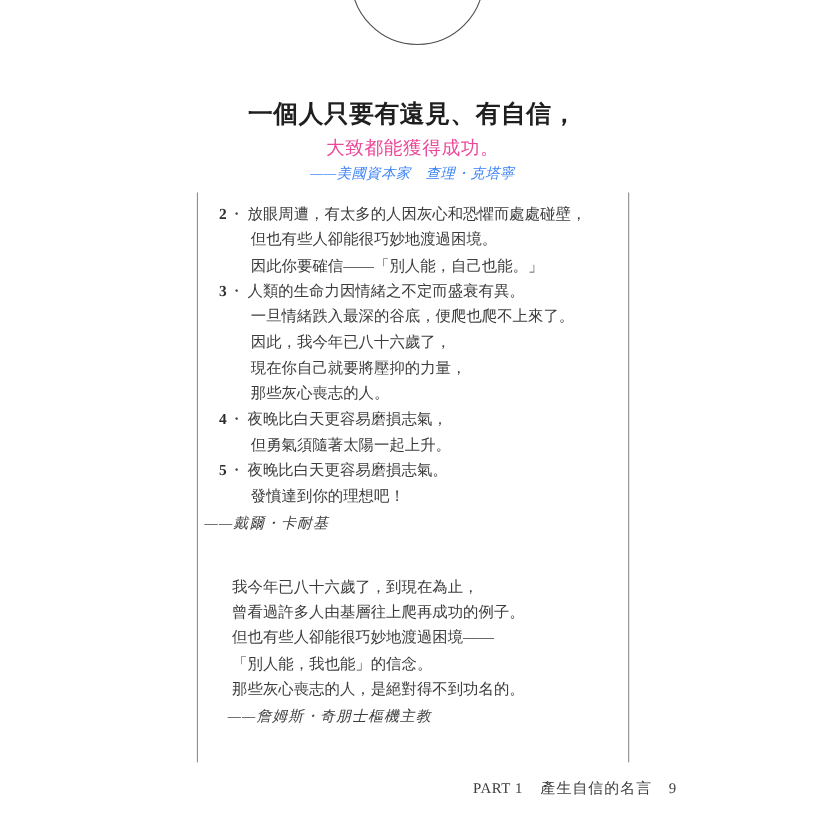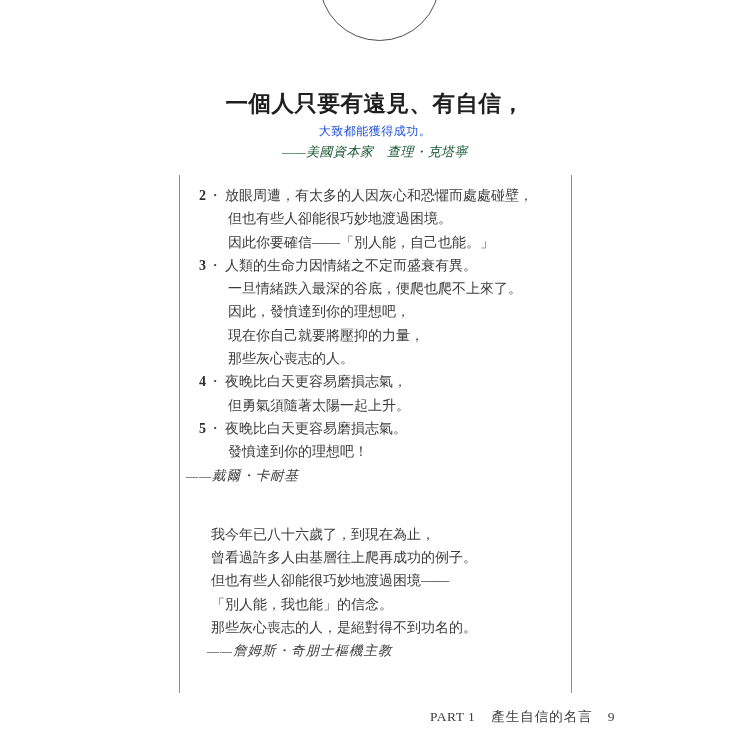--- a/index.html
+++ b/index.html
@@ -39,30 +39,30 @@
   .quote-title {
     margin: 0;
     font-size: 22.5px;
     font-weight: bold;
     letter-spacing: 0.5px;
     color: #1f1f1f;
     line-height: 1.25;
   }
   .quote-subtitle {
     margin-top: 5px;
-    font-size: 12px;
+    font-size: 17px;
     letter-spacing: 0.5px;
-    color: #1d4ed8;
+    color: #ec4899;
   }
   .quote-attribution {
     margin-top: 3px;
     font-size: 13px;
     font-style: italic;
     letter-spacing: 0.5px;
-    color: #14532d;
+    color: #3b82f6;
   }
 
   
   .rule {
     position: absolute;
     top: 175px;
     width: 1px;
     height: 518px;
     background: #8d8d8d;
   }
@@ -135,21 +135,21 @@
     <div class="bline">
       <span class="num">2</span><span class="dot">・</span><span>放眼周遭，有太多的人因灰心和恐懼而處處碰壁，</span>
     </div>
     <div class="bline cont">但也有些人卻能很巧妙地渡過困境。</div>
     <div class="bline cont">因此你要確信——「別人能，自己也能。」</div>
 
     <div class="bline">
       <span class="num">3</span><span class="dot">・</span><span>人類的生命力因情緒之不定而盛衰有異。</span>
     </div>
     <div class="bline cont">一旦情緒跌入最深的谷底，便爬也爬不上來了。</div>
-    <div class="bline cont">因此，發憤達到你的理想吧，</div>
+    <div class="bline cont">因此，我今年已八十六歲了，</div>
     <div class="bline cont">現在你自己就要將壓抑的力量，</div>
     <div class="bline cont">那些灰心喪志的人。</div>
 
     <div class="bline">
       <span class="num">4</span><span class="dot">・</span><span>夜晚比白天更容易磨損志氣，</span>
     </div>
     <div class="bline cont">但勇氣須隨著太陽一起上升。</div>
 
     <div class="bline">
       <span class="num">5</span><span class="dot">・</span><span>夜晚比白天更容易磨損志氣。</span>

